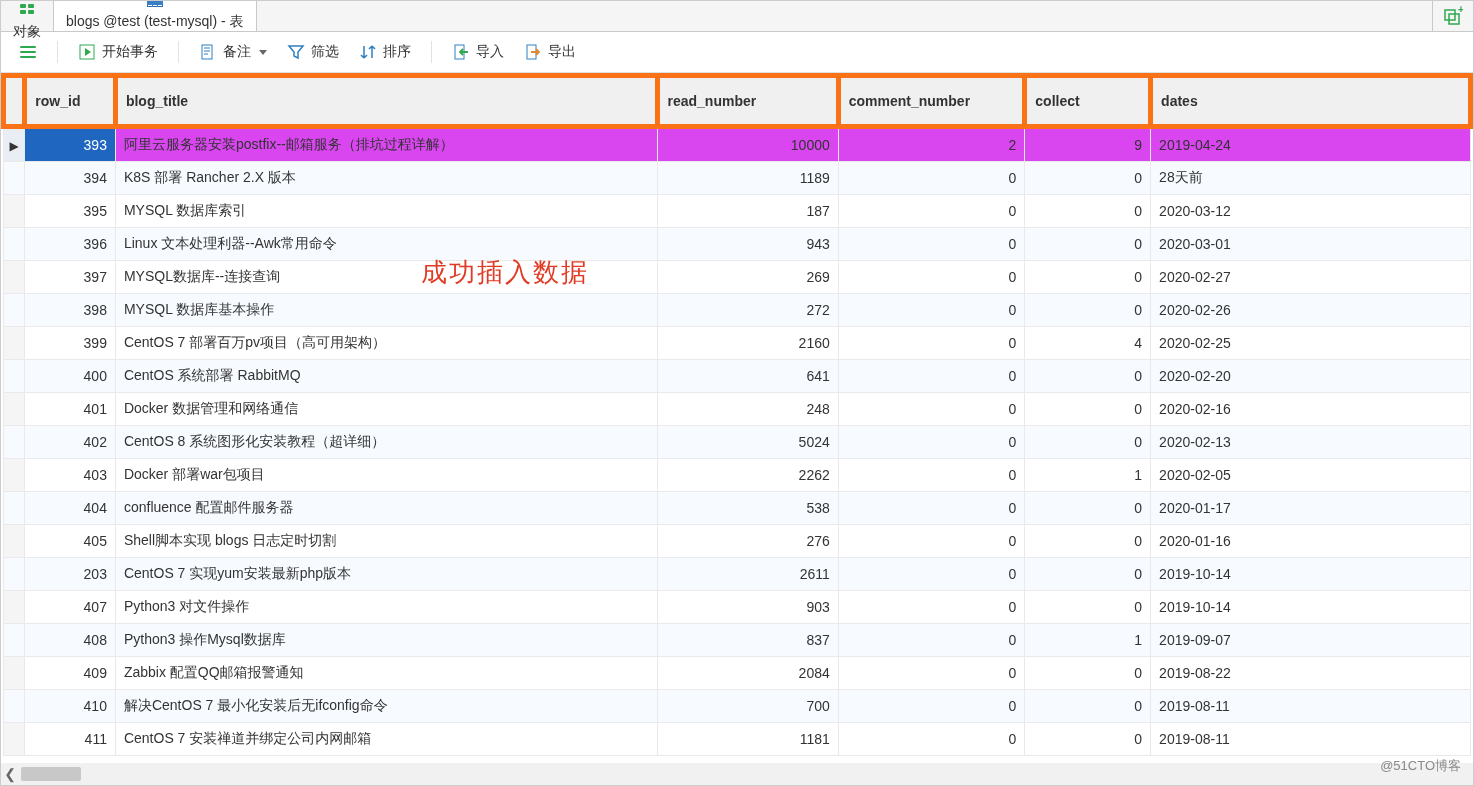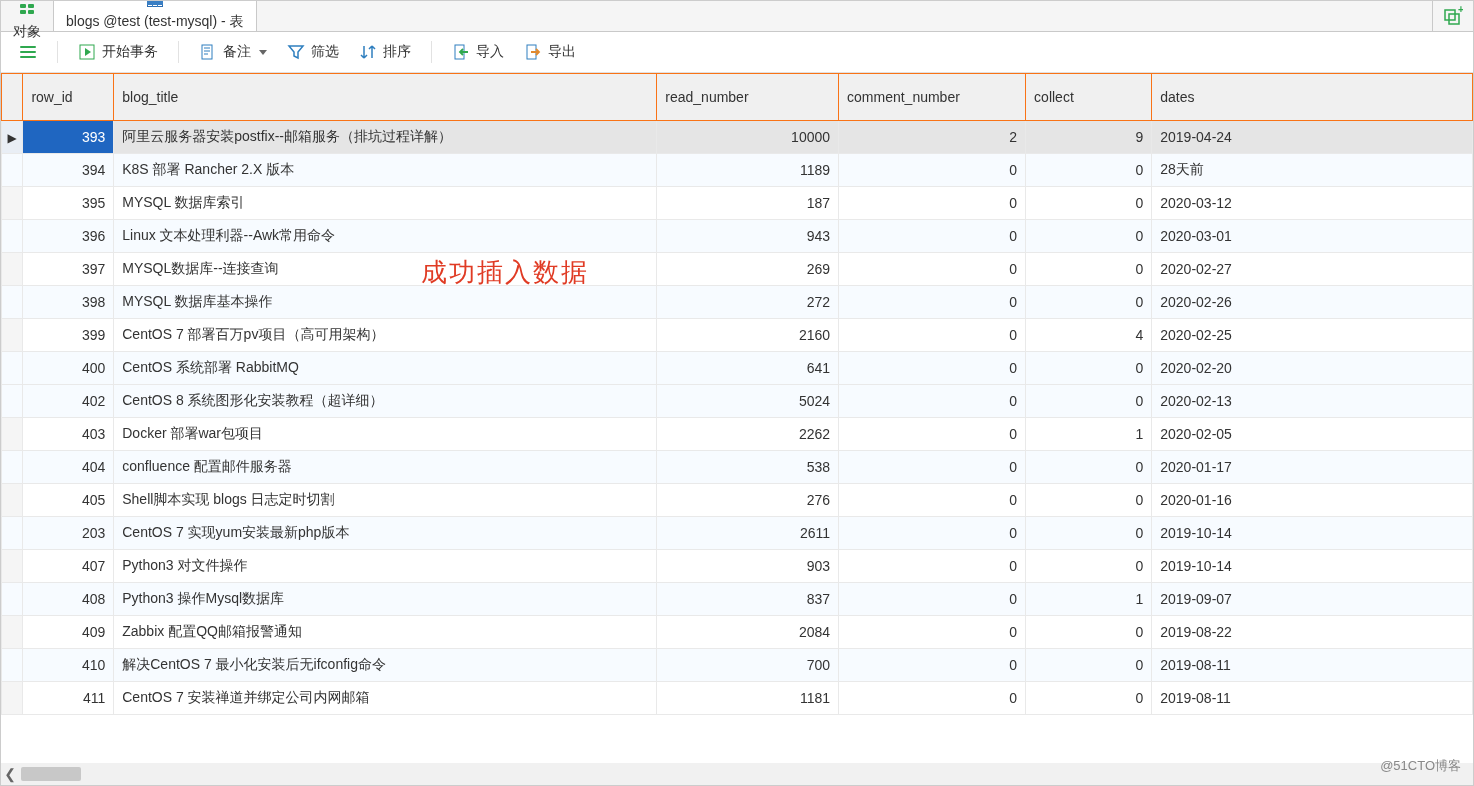--- a/index.html
+++ b/index.html
@@ -28,28 +28,28 @@
   
   .grid-wrap{position:absolute;top:72px;left:0;right:0;bottom:22px;overflow:auto;}
   table.data{border-collapse:collapse;width:100%;table-layout:fixed;}
   col.gutter{width:20px;}
   col.rowid{width:85px;}
   col.title{width:508px;}
   col.read{width:170px;}
   col.comment{width:175px;}
   col.collect{width:118px;}
   col.dates{width:300px;}
-  th{background:#f0f0f0;border:1px solid #f97316;text-align:left;padding:12px 8px;font-weight:normal;position:sticky;top:0;height:22px;white-space:nowrap;overflow:hidden;}
+  th{background:#f0f0f0;border:5px solid #f97316;text-align:left;padding:12px 8px;font-weight:bold;position:sticky;top:0;height:22px;white-space:nowrap;overflow:hidden;}
   th.gut{background:#f0f0f0;}
   th.rowid-h{text-align:left;}
   td{border:1px solid #e9e9e9;padding:6px 8px;height:20px;white-space:nowrap;overflow:hidden;text-overflow:ellipsis;}
   td.gut{background:#f5f5f5;width:20px;text-align:center;padding:0;}
   td.row-num{text-align:right;}
   td.num{text-align:right;}
-  tr.sel td{background:#e5e5e5;}
+  tr.sel td{background:#d946ef;}
   tr.sel td.row-num{background:#1f66c1;color:#fff;}
   tr.sel td.gut{background:#e9eef5;color:#333;}
   tr.alt td{background:#f7fbff;}
   .cur-marker{color:#333;font-size:12px;}
   
   .annotation{position:absolute;top:254px;left:420px;color:#e03b24;font-size:26px;letter-spacing:2px;pointer-events:none;font-weight:400;}
   
   .hscroll{position:absolute;left:0;right:0;bottom:0;height:22px;background:#f1f1f1;display:flex;align-items:center;}
   .hscroll .arrow{width:18px;height:18px;display:flex;align-items:center;justify-content:center;color:#666;}
   .hscroll .thumb{width:60px;height:14px;background:#c8c8c8;border-radius:2px;margin-left:2px;}
@@ -242,20 +242,29 @@
           </tr>
           <tr class="alt">
             <td class="gut"></td>
             <td class="row-num num">400</td>
             <td>CentOS 系统部署 RabbitMQ</td>
             <td class="num">641</td>
             <td class="num">0</td>
             <td class="num">0</td>
             <td>2020-02-20</td>
           </tr>
+          <tr class="">
+            <td class="gut"></td>
+            <td class="row-num num">401</td>
+            <td>Docker 数据管理和网络通信</td>
+            <td class="num">248</td>
+            <td class="num">0</td>
+            <td class="num">0</td>
+            <td>2020-02-16</td>
+          </tr>
           <tr class="alt">
             <td class="gut"></td>
             <td class="row-num num">402</td>
             <td>CentOS 8 系统图形化安装教程（超详细）</td>
             <td class="num">5024</td>
             <td class="num">0</td>
             <td class="num">0</td>
             <td>2020-02-13</td>
           </tr>
           <tr class="">

